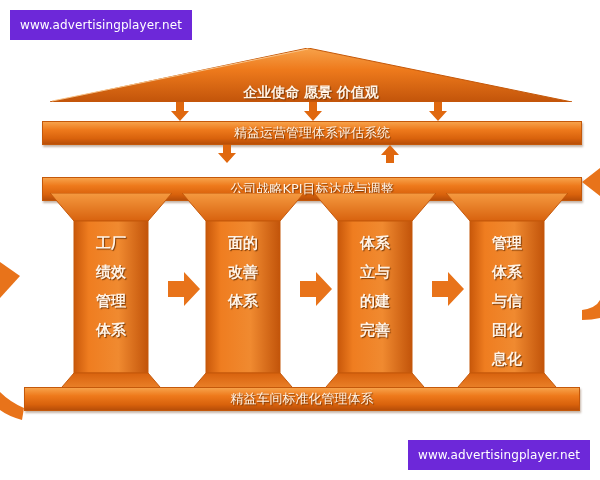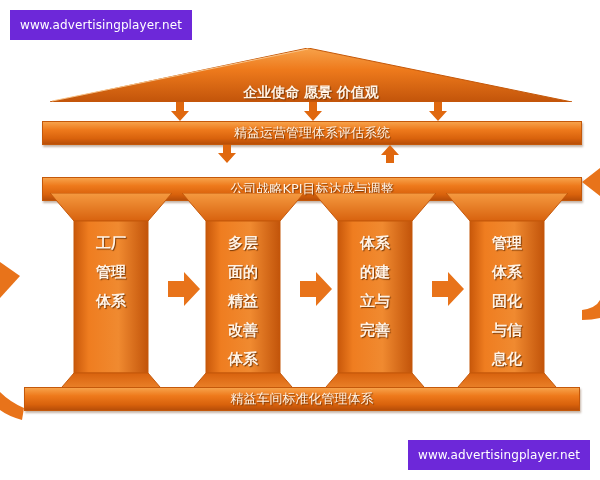--- a/index.html
+++ b/index.html
@@ -108,65 +108,64 @@
 <div class="bar bar-2">公司战略KPI目标达成与调整</div>
 
 <div class="pillar" style="left:50px">
   <svg width="122" height="208" viewBox="0 0 122 208">
     <polygon points="0,0 122,0 98,28 24,28" fill="url(#gcap)" stroke="#c4580a" stroke-width="1"></polygon>
     <rect x="24" y="28" width="74" height="152" fill="url(#gh)" stroke="#c4580a" stroke-width="1"></rect>
     <polygon points="24,180 98,180 122,208 0,208" fill="url(#gbase)" stroke="#c4580a" stroke-width="1"></polygon>
   </svg>
   <div class="pillar-text">
     <span>工厂</span>
+    <span>绩效</span>
     <span>管理</span>
     <span>体系</span>
   </div>
 </div>
 
 <div class="pillar" style="left:182px">
   <svg width="122" height="208" viewBox="0 0 122 208">
     <polygon points="0,0 122,0 98,28 24,28" fill="url(#gcap)" stroke="#c4580a" stroke-width="1"></polygon>
     <rect x="24" y="28" width="74" height="152" fill="url(#gh)" stroke="#c4580a" stroke-width="1"></rect>
     <polygon points="24,180 98,180 122,208 0,208" fill="url(#gbase)" stroke="#c4580a" stroke-width="1"></polygon>
   </svg>
   <div class="pillar-text">
-    <span>多层</span>
     <span>面的</span>
-    <span>精益</span>
     <span>改善</span>
     <span>体系</span>
   </div>
 </div>
 
 <div class="pillar" style="left:314px">
   <svg width="122" height="208" viewBox="0 0 122 208">
     <polygon points="0,0 122,0 98,28 24,28" fill="url(#gcap)" stroke="#c4580a" stroke-width="1"></polygon>
     <rect x="24" y="28" width="74" height="152" fill="url(#gh)" stroke="#c4580a" stroke-width="1"></rect>
     <polygon points="24,180 98,180 122,208 0,208" fill="url(#gbase)" stroke="#c4580a" stroke-width="1"></polygon>
   </svg>
   <div class="pillar-text">
     <span>体系</span>
+    <span>立与</span>
     <span>的建</span>
-    <span>立与</span>
     <span>完善</span>
   </div>
 </div>
 
 <div class="pillar" style="left:446px">
   <svg width="122" height="208" viewBox="0 0 122 208">
     <polygon points="0,0 122,0 98,28 24,28" fill="url(#gcap)" stroke="#c4580a" stroke-width="1"></polygon>
     <rect x="24" y="28" width="74" height="152" fill="url(#gh)" stroke="#c4580a" stroke-width="1"></rect>
     <polygon points="24,180 98,180 122,208 0,208" fill="url(#gbase)" stroke="#c4580a" stroke-width="1"></polygon>
   </svg>
   <div class="pillar-text">
     <span>管理</span>
     <span>体系</span>
+    <span>与信</span>
     <span>固化</span>
-    <span>与信</span>
     <span>息化</span>
   </div>
 </div>
 
 <svg class="arrow" style="left:168px;top:272px" width="32" height="34" viewBox="0 0 32 34">
   <polygon points="0,9 16,9 16,0 32,17 16,34 16,25 0,25" fill="#e8731a"></polygon>
 </svg>
 <svg class="arrow" style="left:300px;top:272px" width="32" height="34" viewBox="0 0 32 34">
   <polygon points="0,9 16,9 16,0 32,17 16,34 16,25 0,25" fill="#e8731a"></polygon>
 </svg>

